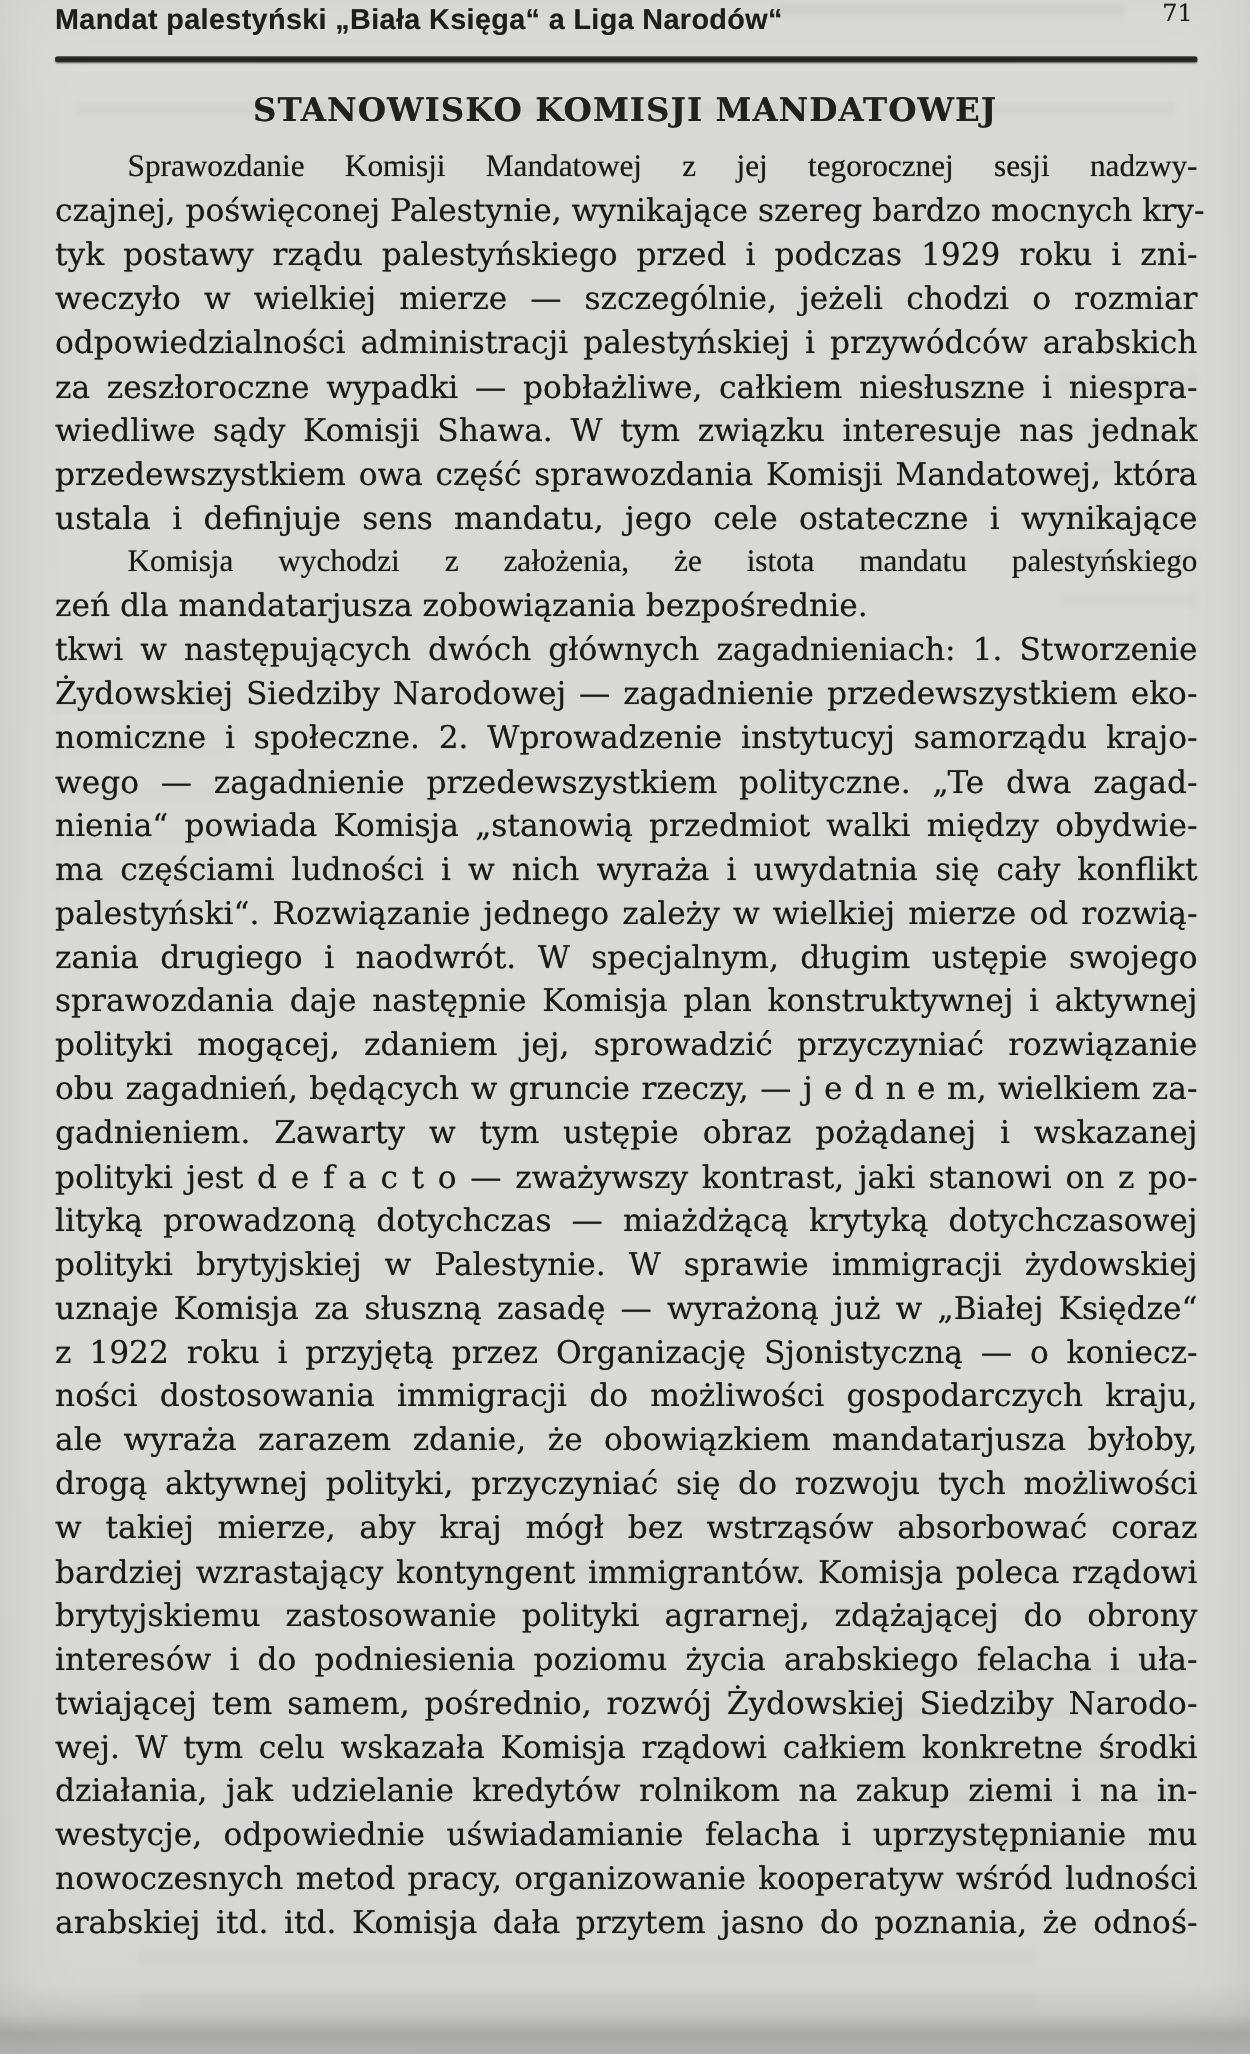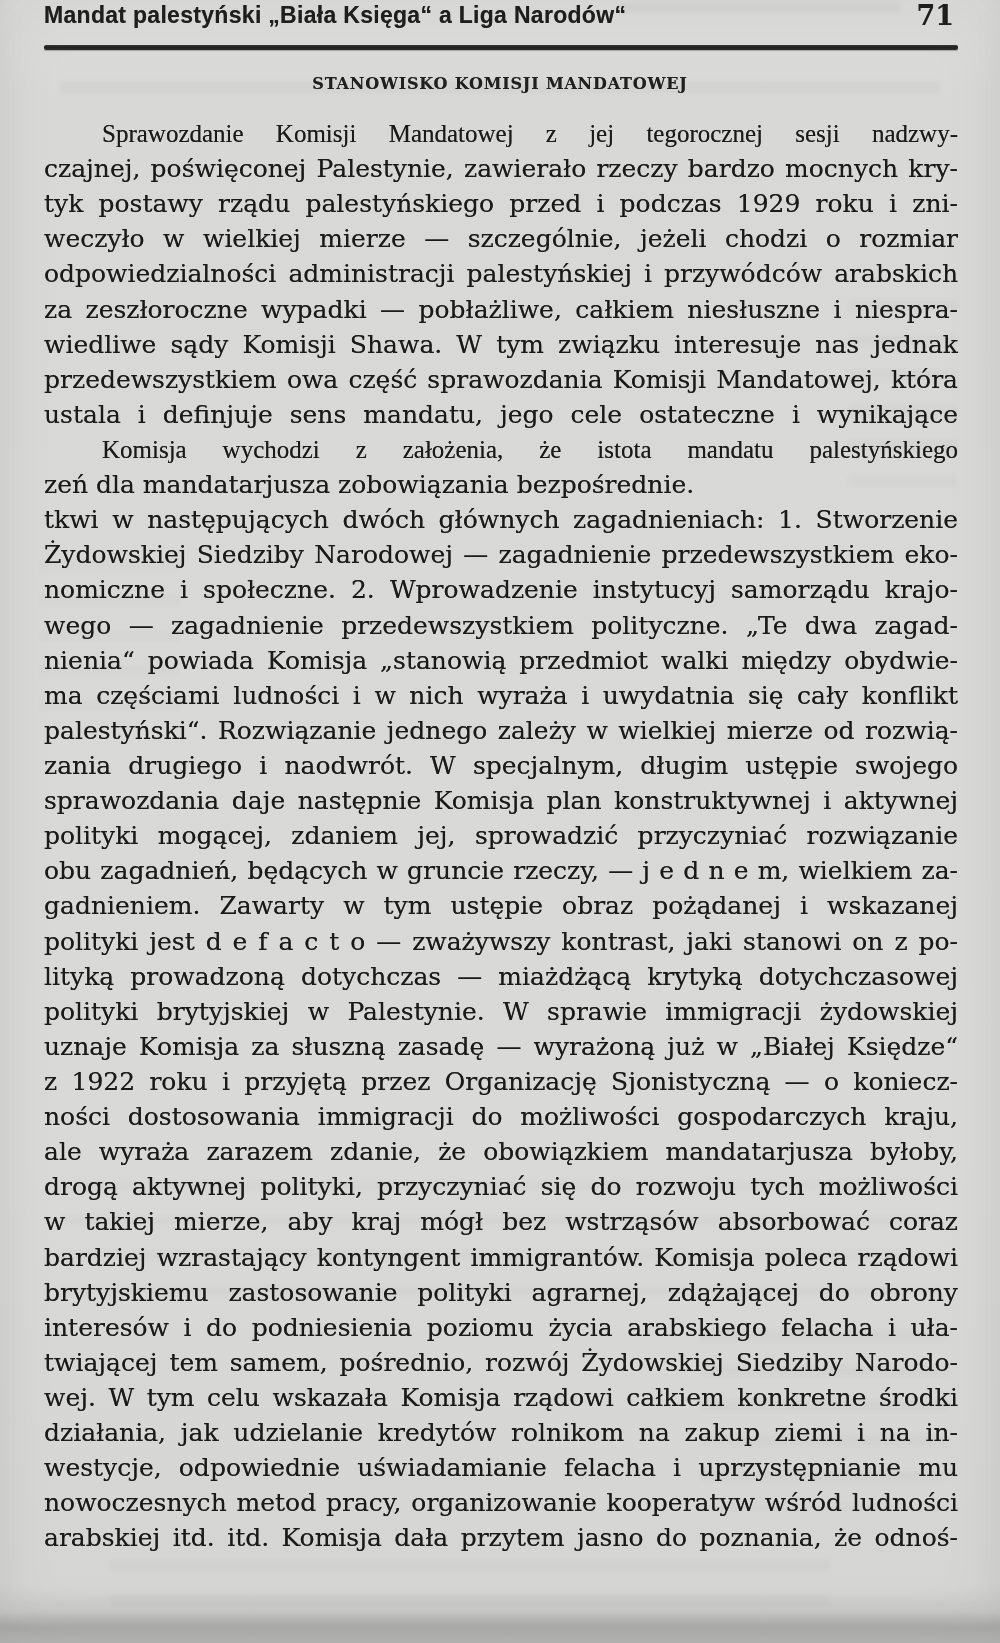--- a/index.html
+++ b/index.html
@@ -47,22 +47,22 @@
     letter-spacing: 0.3px;
     color: #1e1e1e;
     text-shadow: 0 0 0.5px rgba(25,25,25,0.55);
     white-space: nowrap;
   }
   .page-number {
     position: absolute;
     right: 2px;
     top: 0;
     font-family: "DejaVu Serif", serif;
-    font-weight: bold;
-    font-size: 27px;
+    font-weight: normal;
+    font-size: 19px;
     color: #1e1e1e;
     text-shadow: 0 0 0.5px rgba(25,25,25,0.55);
   }
   .header-rule {
     position: absolute;
     top: 45px;
     left: 44px;
     width: 914px;
     height: 5px;
     background: linear-gradient(180deg, #3a3a3a, #222 40%, #2e2e2e);
@@ -72,21 +72,21 @@
 
   
   .section-title {
     position: absolute;
     top: 74px;
     left: 44px;
     right: 44px;
     text-align: center;
     font-family: "DejaVu Serif", serif;
     font-weight: bold;
-    font-size: 16px;
+    font-size: 26px;
     letter-spacing: 0.8px;
     color: #202020;
     text-shadow: 0 0 0.5px rgba(25,25,25,0.5);
     white-space: nowrap;
   }
 
   
   .body-text {
     position: absolute;
     top: 116px;
@@ -155,21 +155,21 @@
     <span class="running-title">Mandat palestyński „Biała Księga“ a Liga Narodów“</span>
     <span class="page-number">71</span>
   </div>
 
   <div class="header-rule"></div>
 
   <div class="section-title">STANOWISKO KOMISJI MANDATOWEJ</div>
 
   <div class="body-text">
       <div class="line indent">Sprawozdanie Komisji Mandatowej z jej tegorocznej sesji nadzwy-</div>
-      <div class="line">czajnej, poświęconej Palestynie, zawierało rzeczy bardzo mocnych kry-</div>
+      <div class="line">czajnej, poświęconej Palestynie, wynikające szereg bardzo mocnych kry-</div>
       <div class="line">tyk postawy rządu palestyńskiego przed i podczas 1929 roku i zni-</div>
       <div class="line">weczyło w wielkiej mierze — szczególnie, jeżeli chodzi o rozmiar</div>
       <div class="line">odpowiedzialności administracji palestyńskiej i przywódców arabskich</div>
       <div class="line">za zeszłoroczne wypadki — pobłażliwe, całkiem niesłuszne i niespra-</div>
       <div class="line">wiedliwe sądy Komisji Shawa. W tym związku interesuje nas jednak</div>
       <div class="line">przedewszystkiem owa część sprawozdania Komisji Mandatowej, która</div>
       <div class="line">ustala i definjuje sens mandatu, jego cele ostateczne i wynikające</div>
       <div class="line indent">Komisja wychodzi z założenia, że istota mandatu palestyńskiego</div>
       <div class="line flush">zeń dla mandatarjusza zobowiązania bezpośrednie.</div>
       <div class="line">tkwi w następujących dwóch głównych zagadnieniach: 1. Stworzenie</div>

